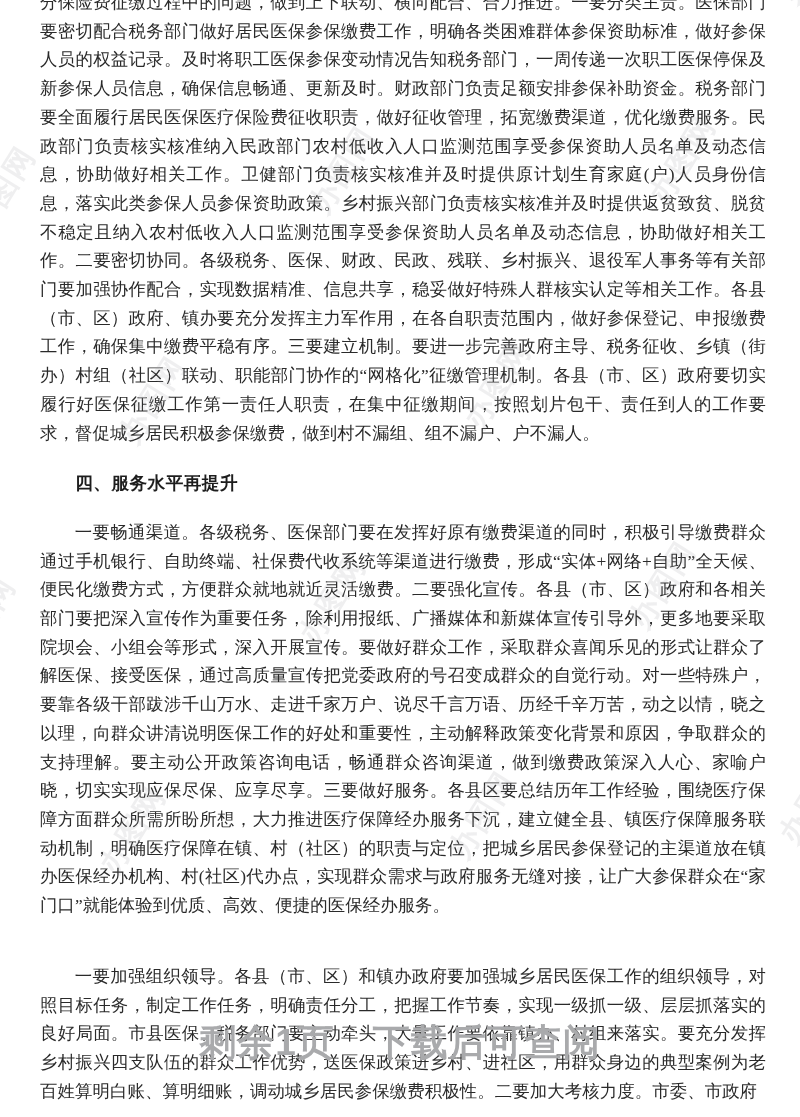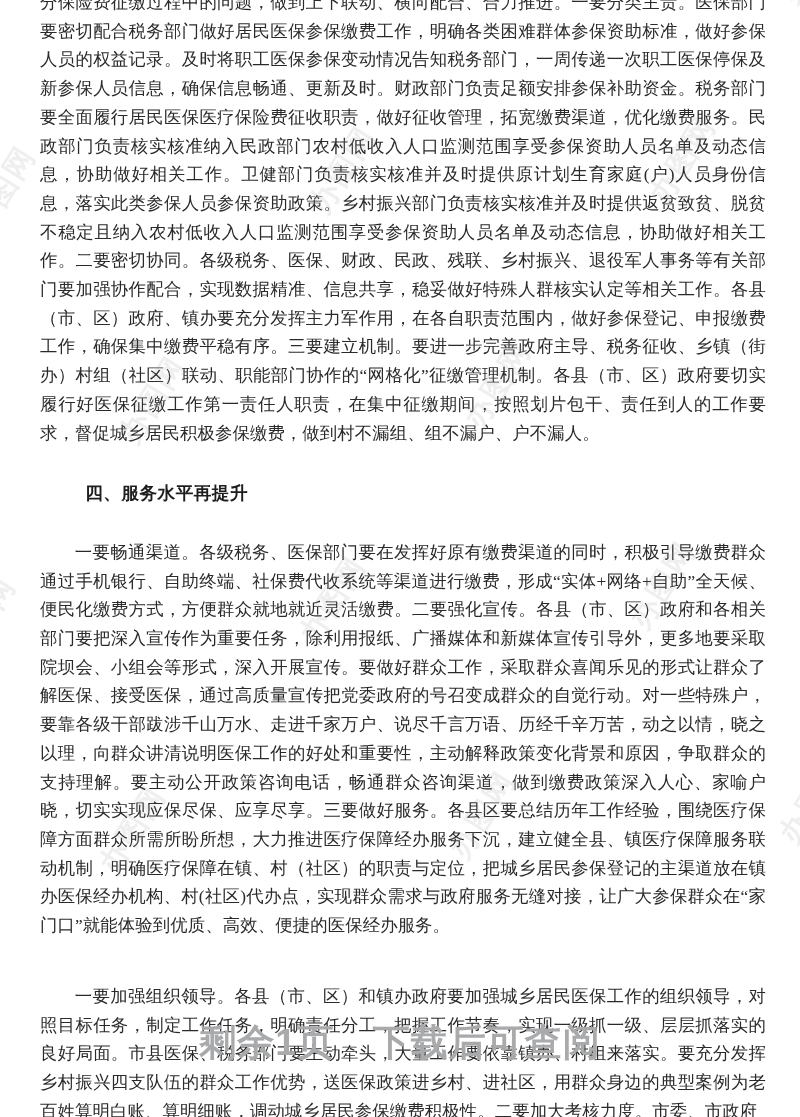--- a/index.html
+++ b/index.html
@@ -59,21 +59,21 @@
     color: #2a2a2a;
     text-align: justify;
     text-justify: inter-ideograph;
     text-indent: 0;
     letter-spacing: 0.1px;
   }
   p.para.indent {
     text-indent: 2em;
   }
   h2.heading {
-    margin: 10px;
+    margin: 0;
     font-size: 17.6px;
     line-height: 28.7px;
     font-weight: 700;
     color: #1d1d1d;
     text-indent: 2em;
     letter-spacing: 0.5px;
   }
   .gap-sm { height: 20px; }
   .gap-md { height: 22px; }
 

